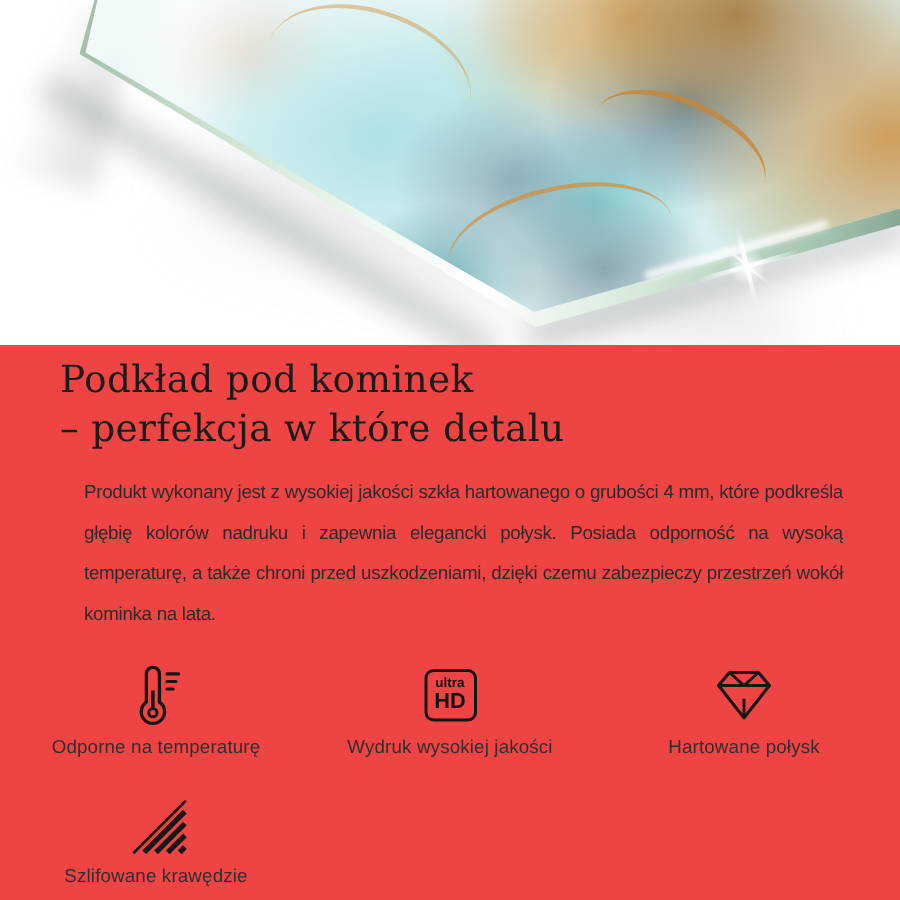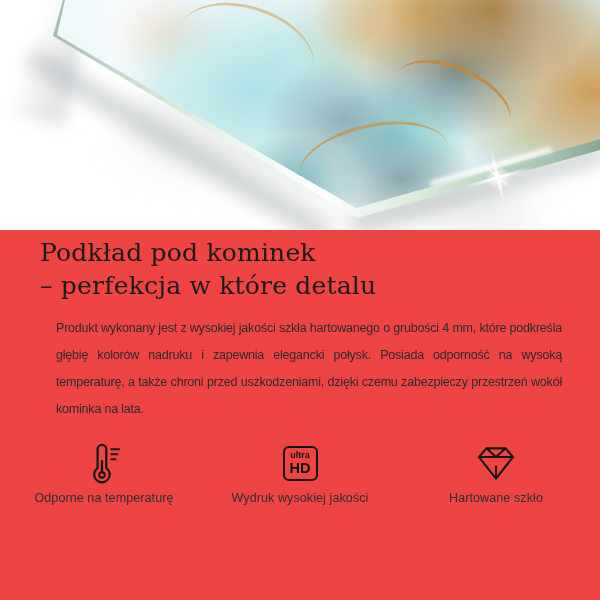--- a/index.html
+++ b/index.html
@@ -170,19 +170,38 @@
 
     <div class="feature">
       <div class="icon-box">
         <svg class="icon-svg" width="44" height="44" viewBox="0 0 48 48" fill="none">
           <path d="M13.5 8 H34.5 L42.5 17.5 L24 41 L5.5 17.5 Z" stroke="#161616" stroke-width="2.3" stroke-linejoin="round"></path>
           <path d="M5.5 17.5 H42.5" stroke="#161616" stroke-width="2.1"></path>
           <path d="M13.5 8 L24 17.5 L34.5 8" stroke="#161616" stroke-width="2.1" stroke-linejoin="round"></path>
           <path d="M24 41 V27" stroke="#161616" stroke-width="2.1"></path>
         </svg>
       </div>
-      <div class="feature-label">Hartowane szkło</div>
-    </div>
-
+      <div class="feature-label">Hartowane połysk</div>
+    </div>
+
+    <div class="feature">
+      <div class="icon-box">
+        <svg class="icon-svg" width="42" height="42" viewBox="0 0 48 48" fill="none">
+          <defs>
+              <clipPath id="tri">
+                <polygon points="2,50 50,2 50,50"></polygon>
+              </clipPath>
+            </defs>
+          <g clip-path="url(#tri)" stroke="#161616" stroke-width="4">
+            <line x1="6" y1="46" x2="46" y2="6"></line>
+            <line x1="15" y1="46" x2="46" y2="15"></line>
+            <line x1="24" y1="46" x2="46" y2="24"></line>
+            <line x1="33" y1="46" x2="46" y2="33"></line>
+            <line x1="42" y1="46" x2="46" y2="42"></line>
+          </g>
+        </svg>
+      </div>
+      <div class="feature-label">Szlifowane krawędzie</div>
+    </div>
 
 
   </div>
 </div>
 
 </body></html>

